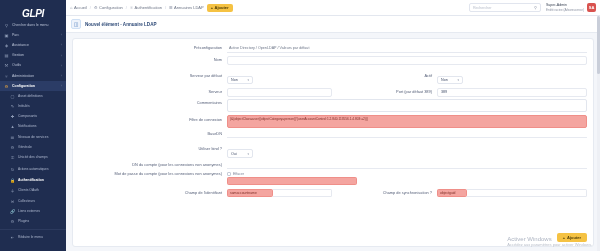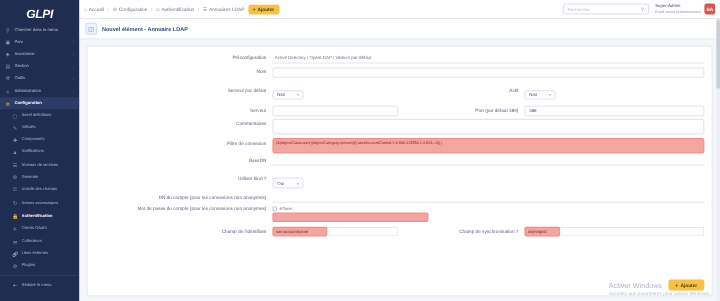--- a/index.html
+++ b/index.html
@@ -13,21 +13,21 @@
 
   
   .sidebar {
     width: 66px; height: 251px;
     background: #1f2d50;
     display: flex; flex-direction: column;
     flex: 0 0 66px;
     position: relative;
   }
   .logo {
-    height: 18px; display: flex; align-items: flex-end; justify-content: center;
+    height: 18px; display: flex; align-items: center; justify-content: center;
     padding-top: 8px;
   }
   .logo-text {
     color: #ffffff; font-size: 10px; font-weight: bold; font-style: italic;
     letter-spacing: -0.3px;
   }
   .nav { flex: 1; overflow: hidden; padding-top: 2px; }
   .nav-item {
     display: flex; align-items: center;
     height: 10.2px; padding: 0 4px 0 4px;

